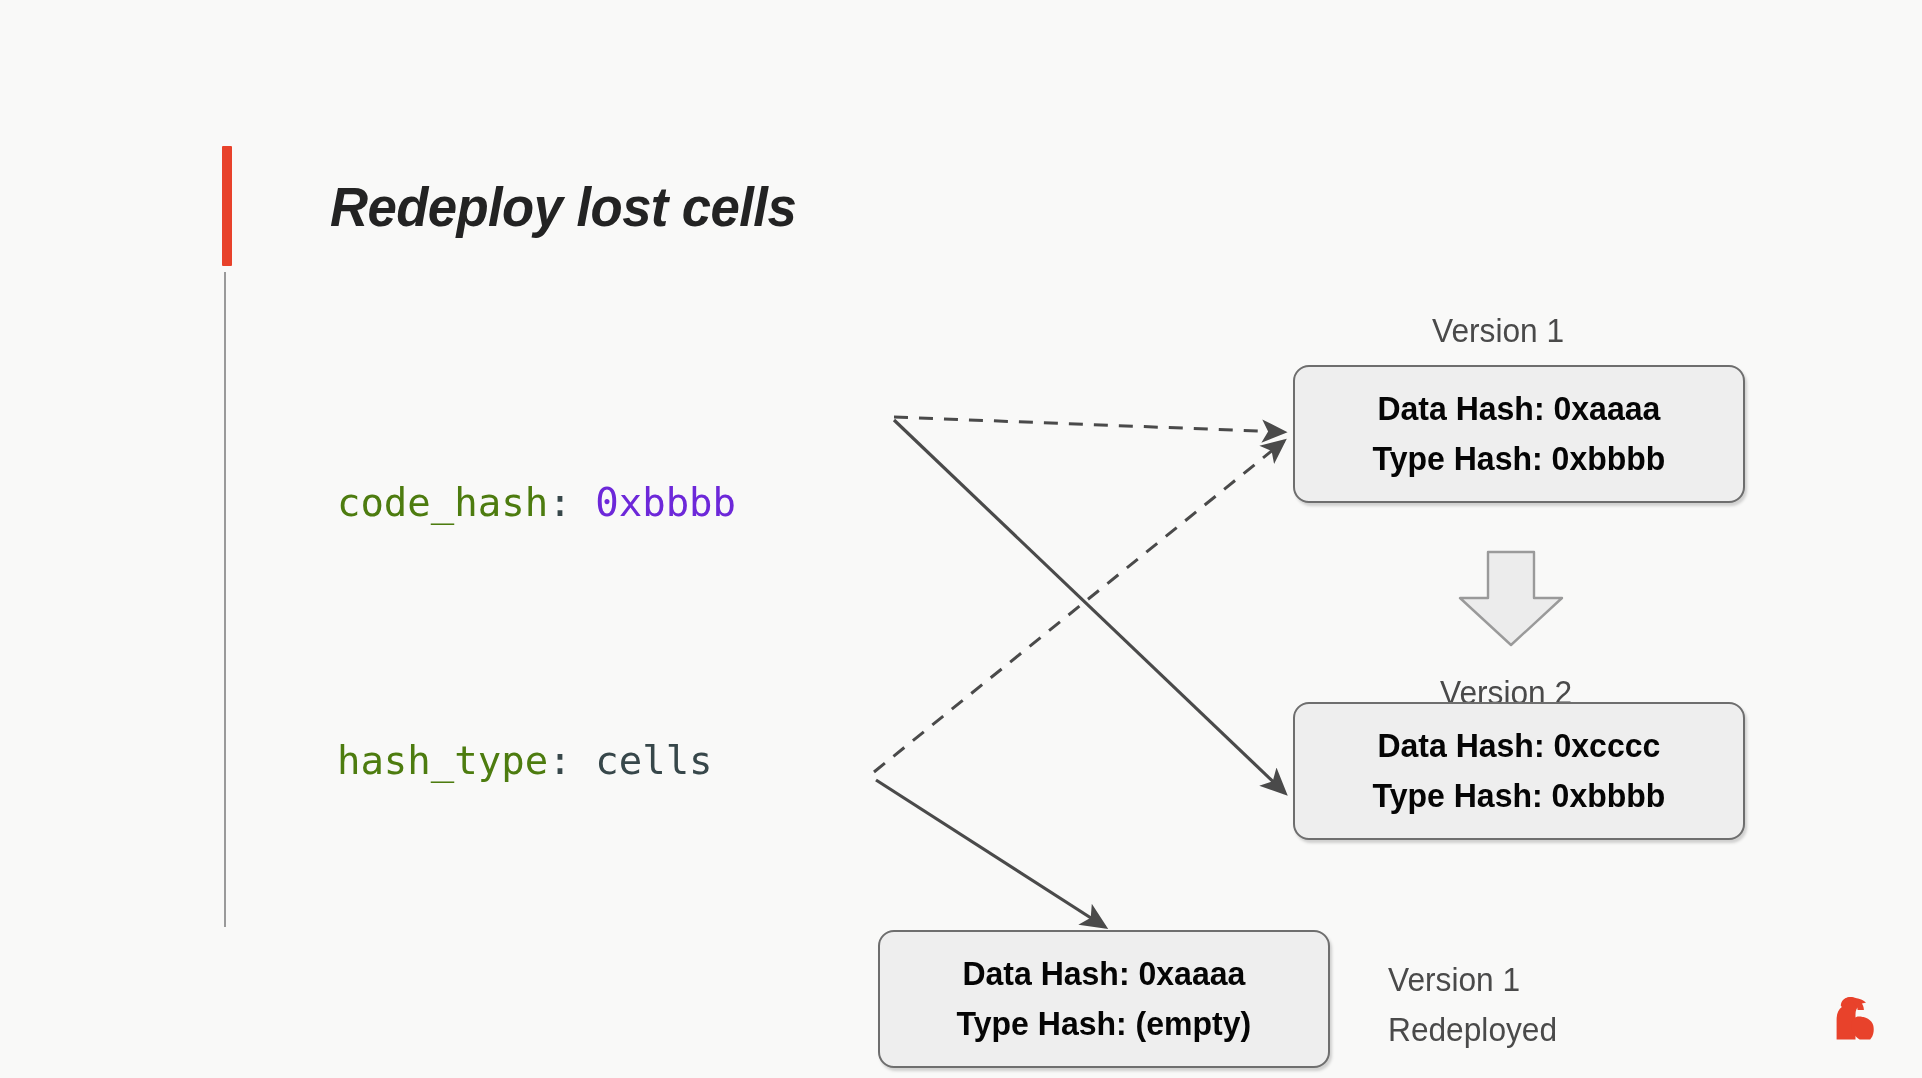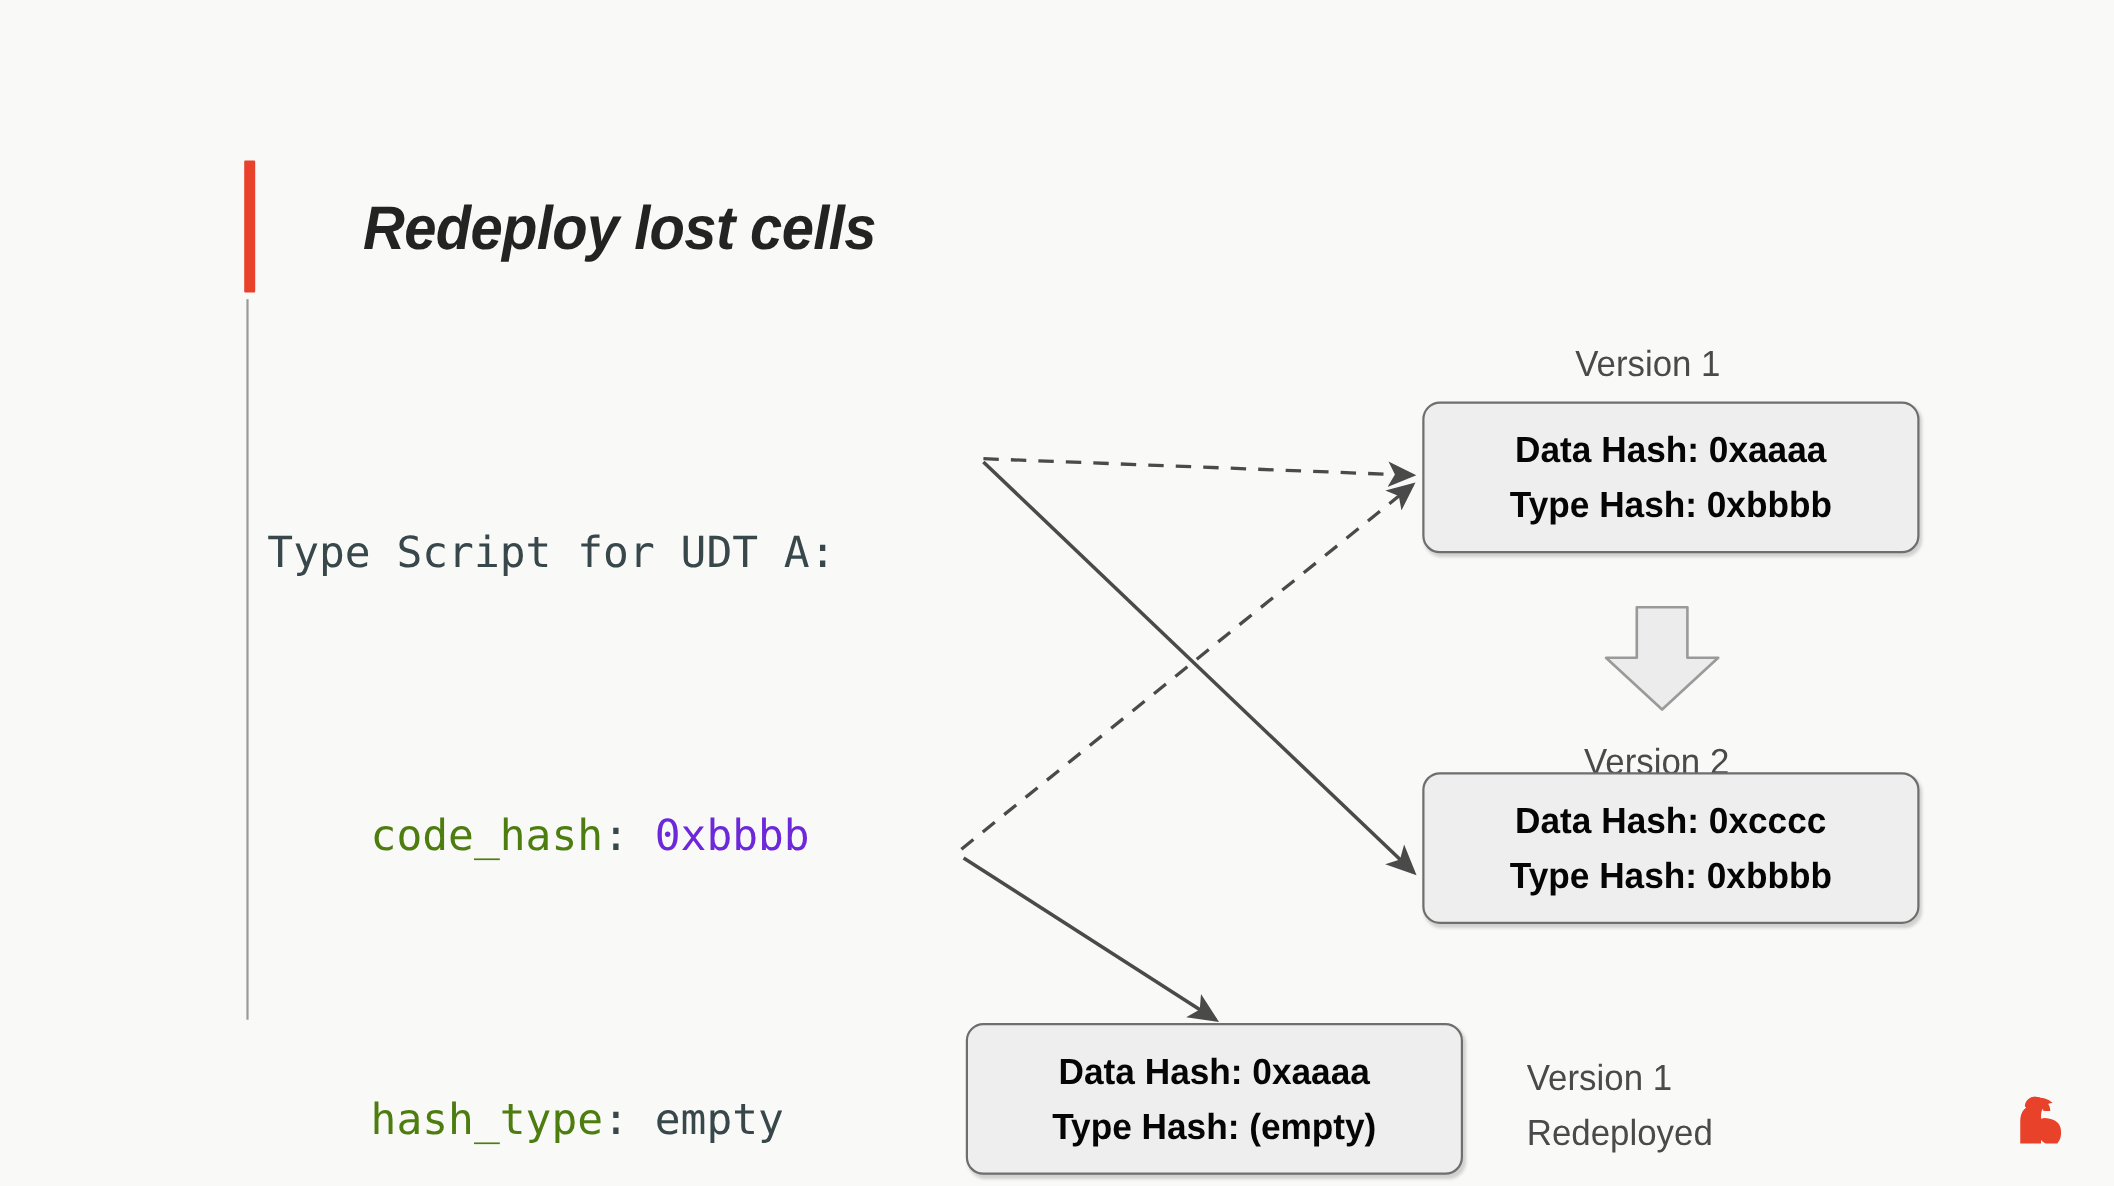--- a/index.html
+++ b/index.html
@@ -89,23 +89,22 @@
 
 <div class="slide">
 
   <div class="title-wrap">
     <div class="title-bar"></div>
     <div class="title-text">Redeploy lost cells</div>
   </div>
 
   <div class="code-rule"></div>
   <div class="code">
-    <span class="ln"><span class="plain">Type Script for UDT A:</span></span>
     <span class="ln"><span class="indent"></span><span class="kw">code_hash</span><span class="plain">: </span><span class="val">0xbbbb</span></span>
-    <span class="ln"><span class="indent"></span><span class="kw">hash_type</span><span class="plain">: </span><span class="plain">empty</span></span>
+    <span class="ln"><span class="indent"></span><span class="kw">hash_type</span><span class="plain">: </span><span class="plain">cells</span></span>
     
     
     
     
   </div>
 
   <svg class="overlay" viewBox="0 0 1922 1078">
     <defs>
       <marker id="ah" markerWidth="9" markerHeight="9" refX="7.4" refY="4.5" orient="auto" markerUnits="strokeWidth">
         <path d="M0,0.6 L8.6,4.5 L0,8.4 L2.1,4.5 Z" fill="#4a4a4a"></path>

